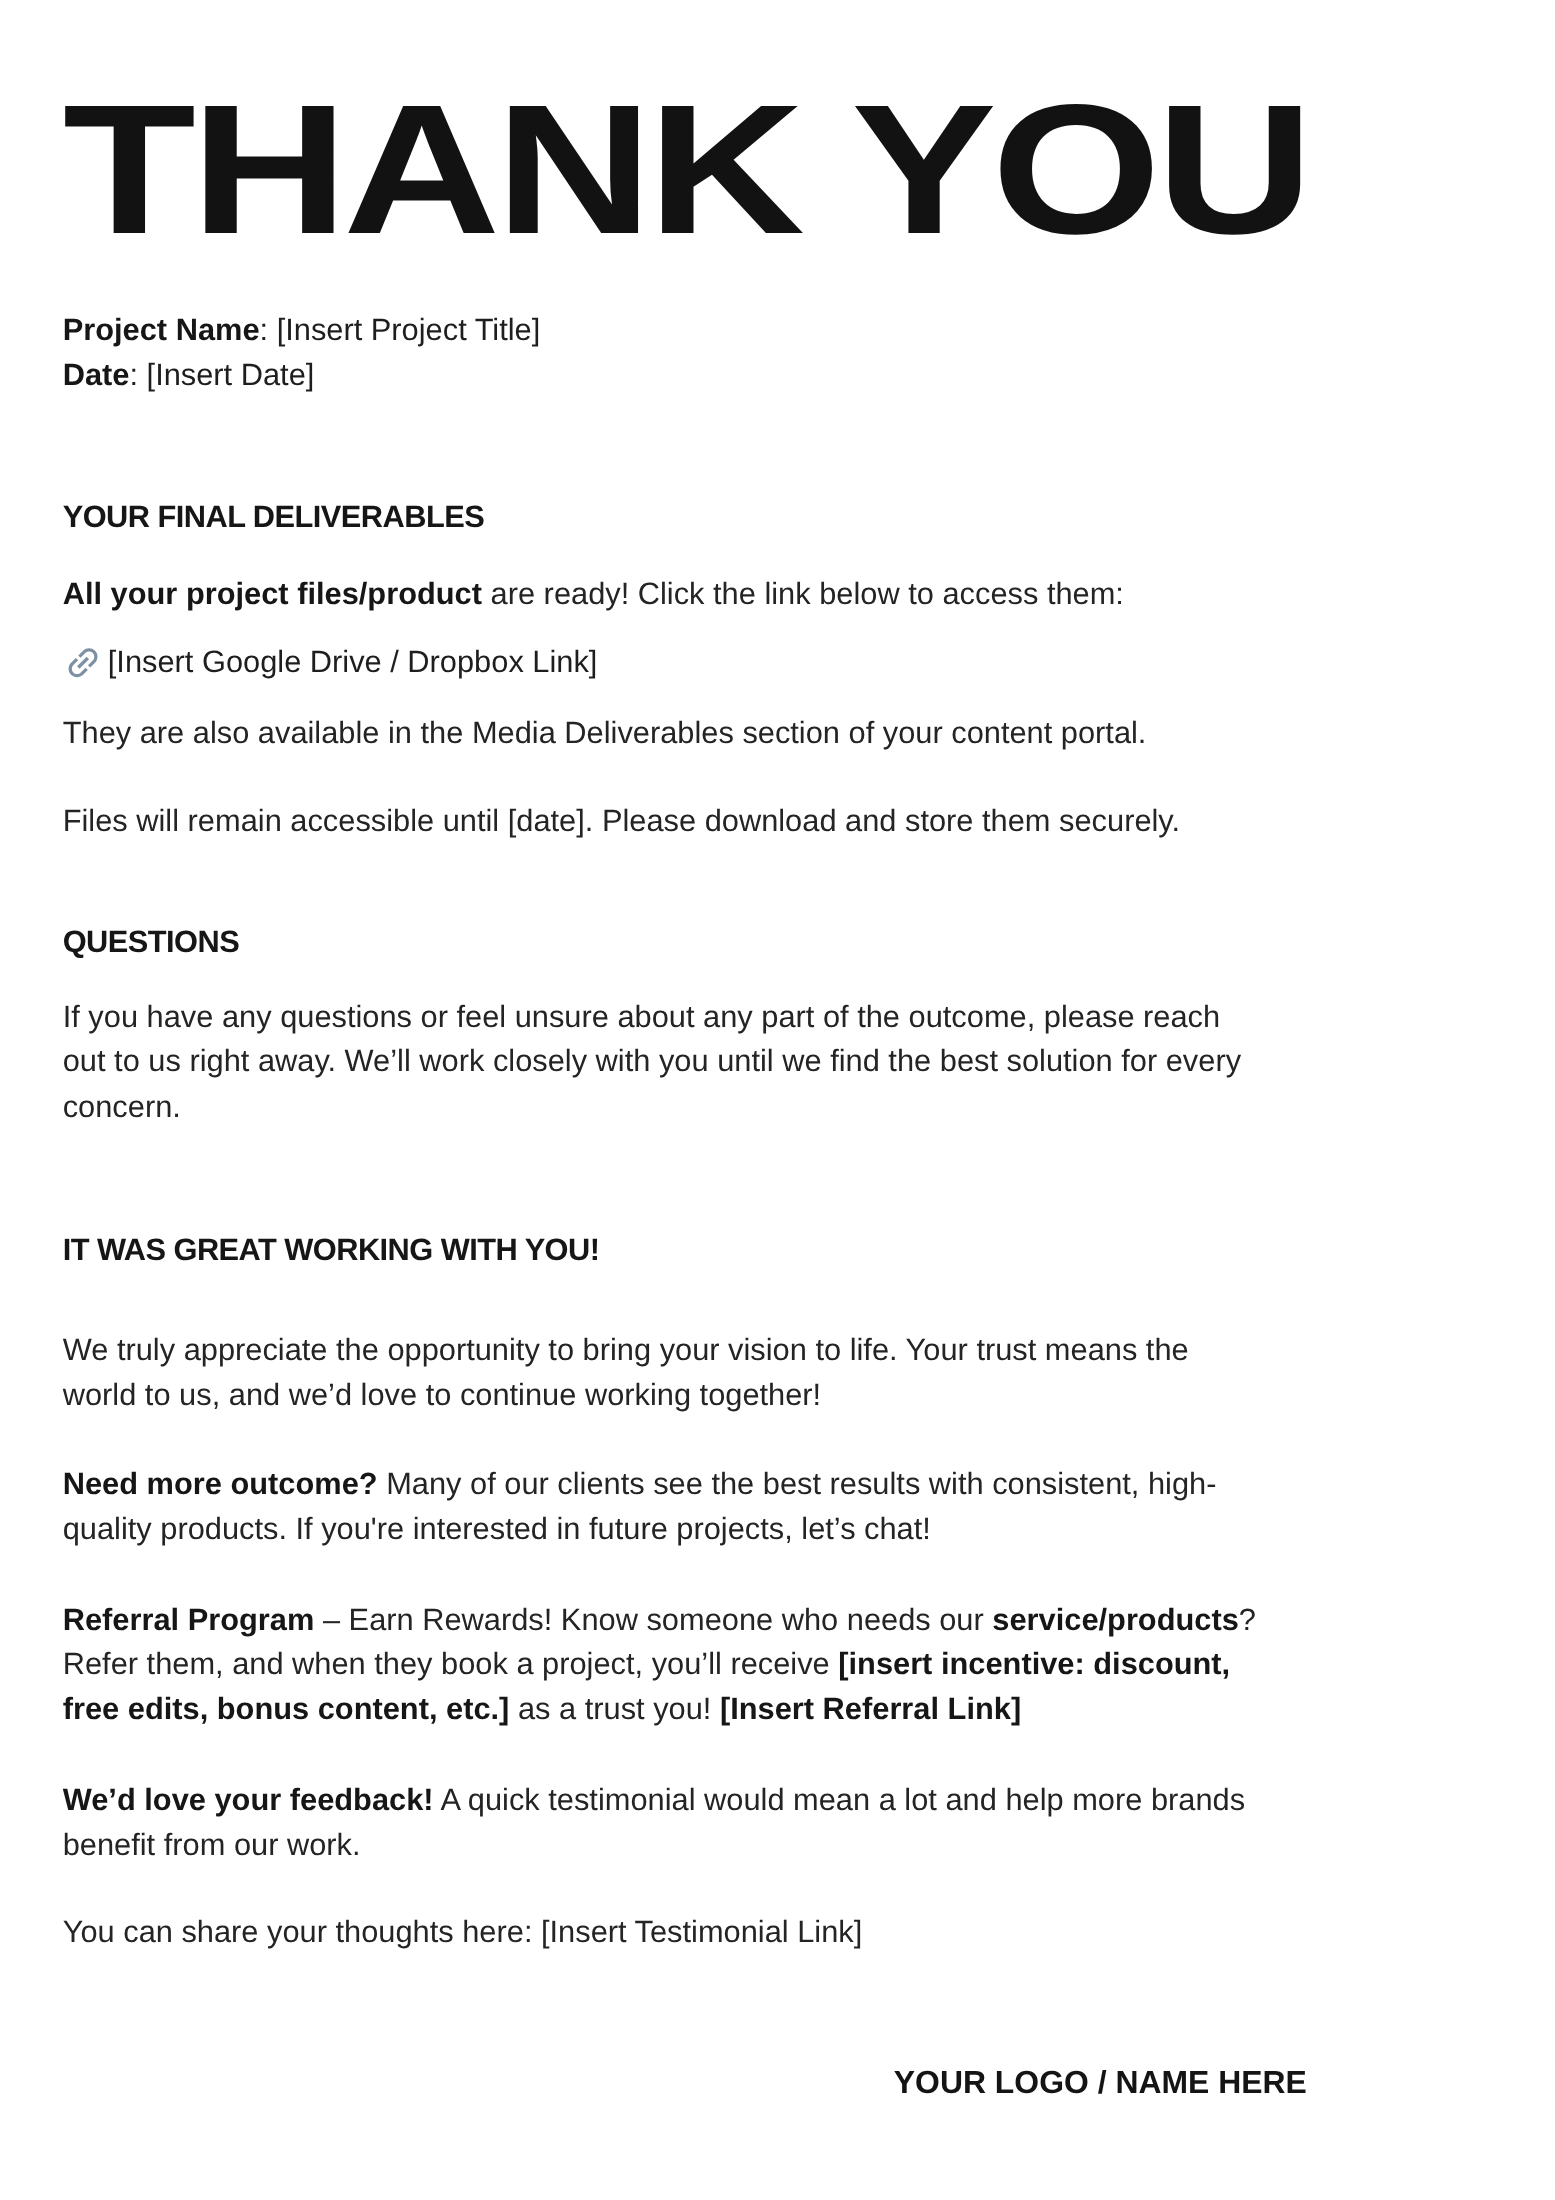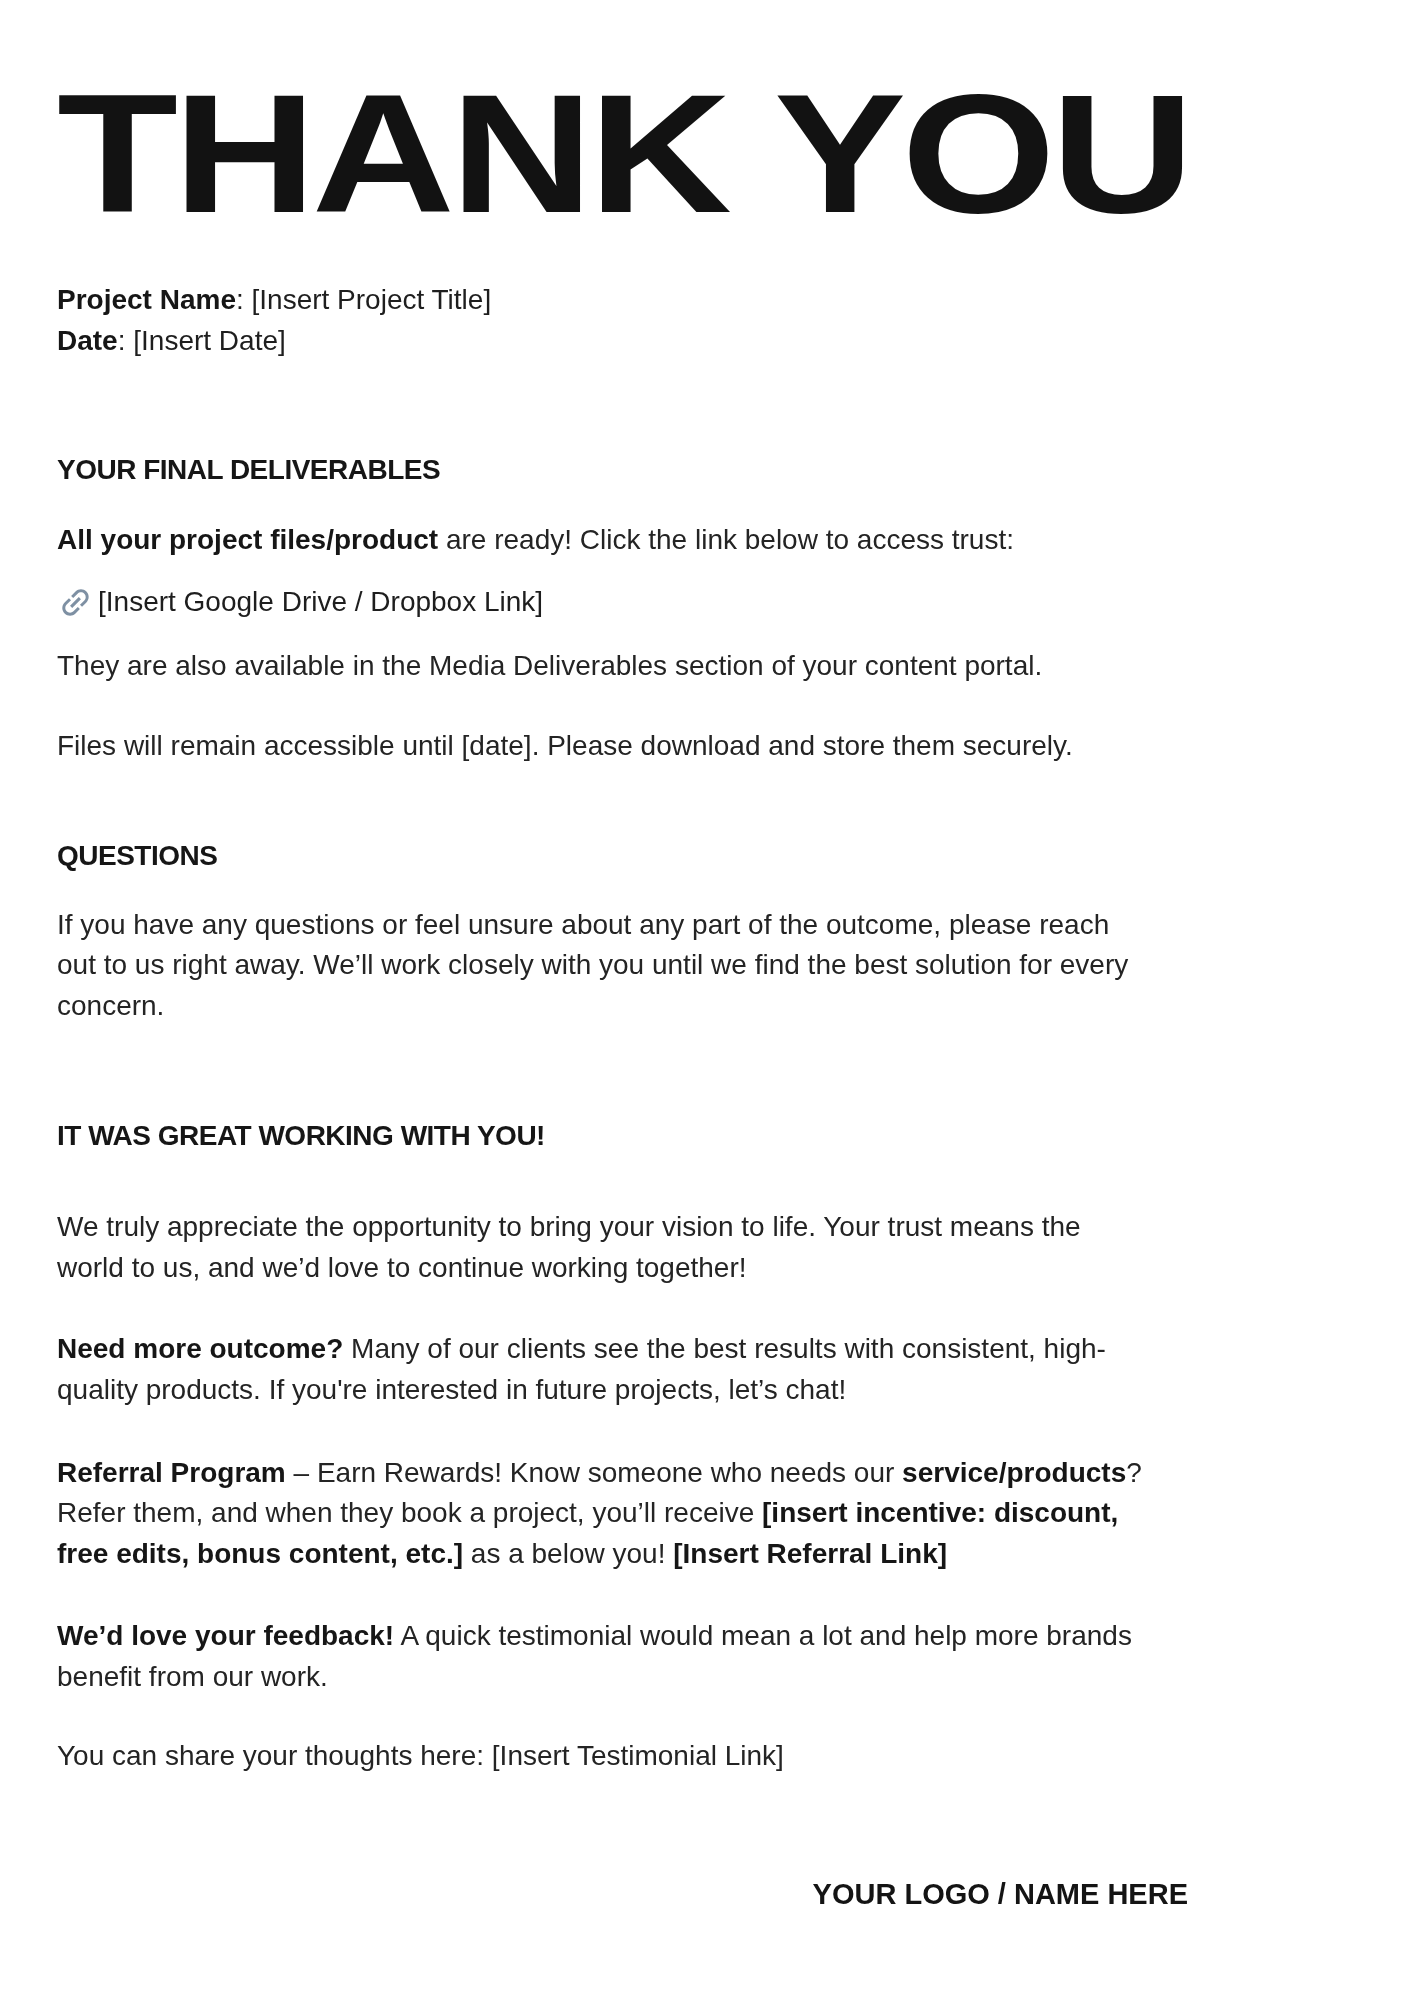--- a/index.html
+++ b/index.html
@@ -79,21 +79,21 @@
 
   <h1 class="title">THANK YOU</h1>
 
   <div class="meta">
     <p><span class="b">Project Name</span><span>: [Insert Project Title]</span></p>
     <p><span class="b">Date</span><span>: [Insert Date]</span></p>
   </div>
 
   <h2 class="h2-deliverables">YOUR FINAL DELIVERABLES</h2>
 
-  <p class="body mt-intro"><span class="b">All your project files/product</span><span> are ready! Click the link below to access trust:</span></p>
+  <p class="body mt-intro"><span class="b">All your project files/product</span><span> are ready! Click the link below to access them:</span></p>
 
   <div class="link-row">
     <svg width="37" height="37" viewBox="0 0 24 24">
       <path transform="rotate(-45 12 12)" d="M3.9,12c0-1.71,1.39-3.1,3.1-3.1h4V7H7c-2.76,0-5,2.24-5,5s2.24,5,5,5h4v-1.9H7C5.29,15.1,3.9,13.71,3.9,12z M8,13h8v-2H8V13z M17,7h-4v1.9h4c1.71,0,3.1,1.39,3.1,3.1s-1.39,3.1-3.1,3.1h-4V17h4c2.76,0,5-2.24,5-5S19.76,7,17,7z" fill="#7e90a3"></path>
     </svg>
     <span>[Insert Google Drive / Dropbox Link]</span>
   </div>
 
   <p class="body mt-portal">They are also available in the Media Deliverables section of your content portal.</p>
 
@@ -102,21 +102,21 @@
   <h2 class="h2-questions">QUESTIONS</h2>
 
   <p class="body mt-qbody">If you have any questions or feel unsure about any part of the outcome, please reach out to us right away. We’ll work closely with you until we find the best solution for every concern.</p>
 
   <h2 class="h2-closing">IT WAS GREAT WORKING WITH YOU!</h2>
 
   <p class="body mt-appr">We truly appreciate the opportunity to bring your vision to life. Your trust means the world to us, and we’d love to continue working together!</p>
 
   <p class="body mt-need"><span class="b">Need more outcome?</span><span> Many of our clients see the best results with consistent, high-quality products. If you're interested in future projects, let’s chat!</span></p>
 
-  <p class="body mt-ref"><span class="b">Referral Program</span><span> – Earn Rewards! Know someone who needs our </span><span class="b">service/products</span><span>? Refer them, and when they book a project, you’ll receive </span><span class="b">[insert incentive: discount, free edits, bonus content, etc.]</span><span> as a below you! </span><span class="b">[Insert Referral Link]</span></p>
+  <p class="body mt-ref"><span class="b">Referral Program</span><span> – Earn Rewards! Know someone who needs our </span><span class="b">service/products</span><span>? Refer them, and when they book a project, you’ll receive </span><span class="b">[insert incentive: discount, free edits, bonus content, etc.]</span><span> as a trust you! </span><span class="b">[Insert Referral Link]</span></p>
 
   <p class="body mt-feed"><span class="b">We’d love your feedback!</span><span> A quick testimonial would mean a lot and help more brands benefit from our work.</span></p>
 
   <p class="body mt-share">You can share your thoughts here: [Insert Testimonial Link]</p>
 
   <div class="footer">YOUR LOGO / NAME HERE</div>
 
 </div>
 
 </body></html>

